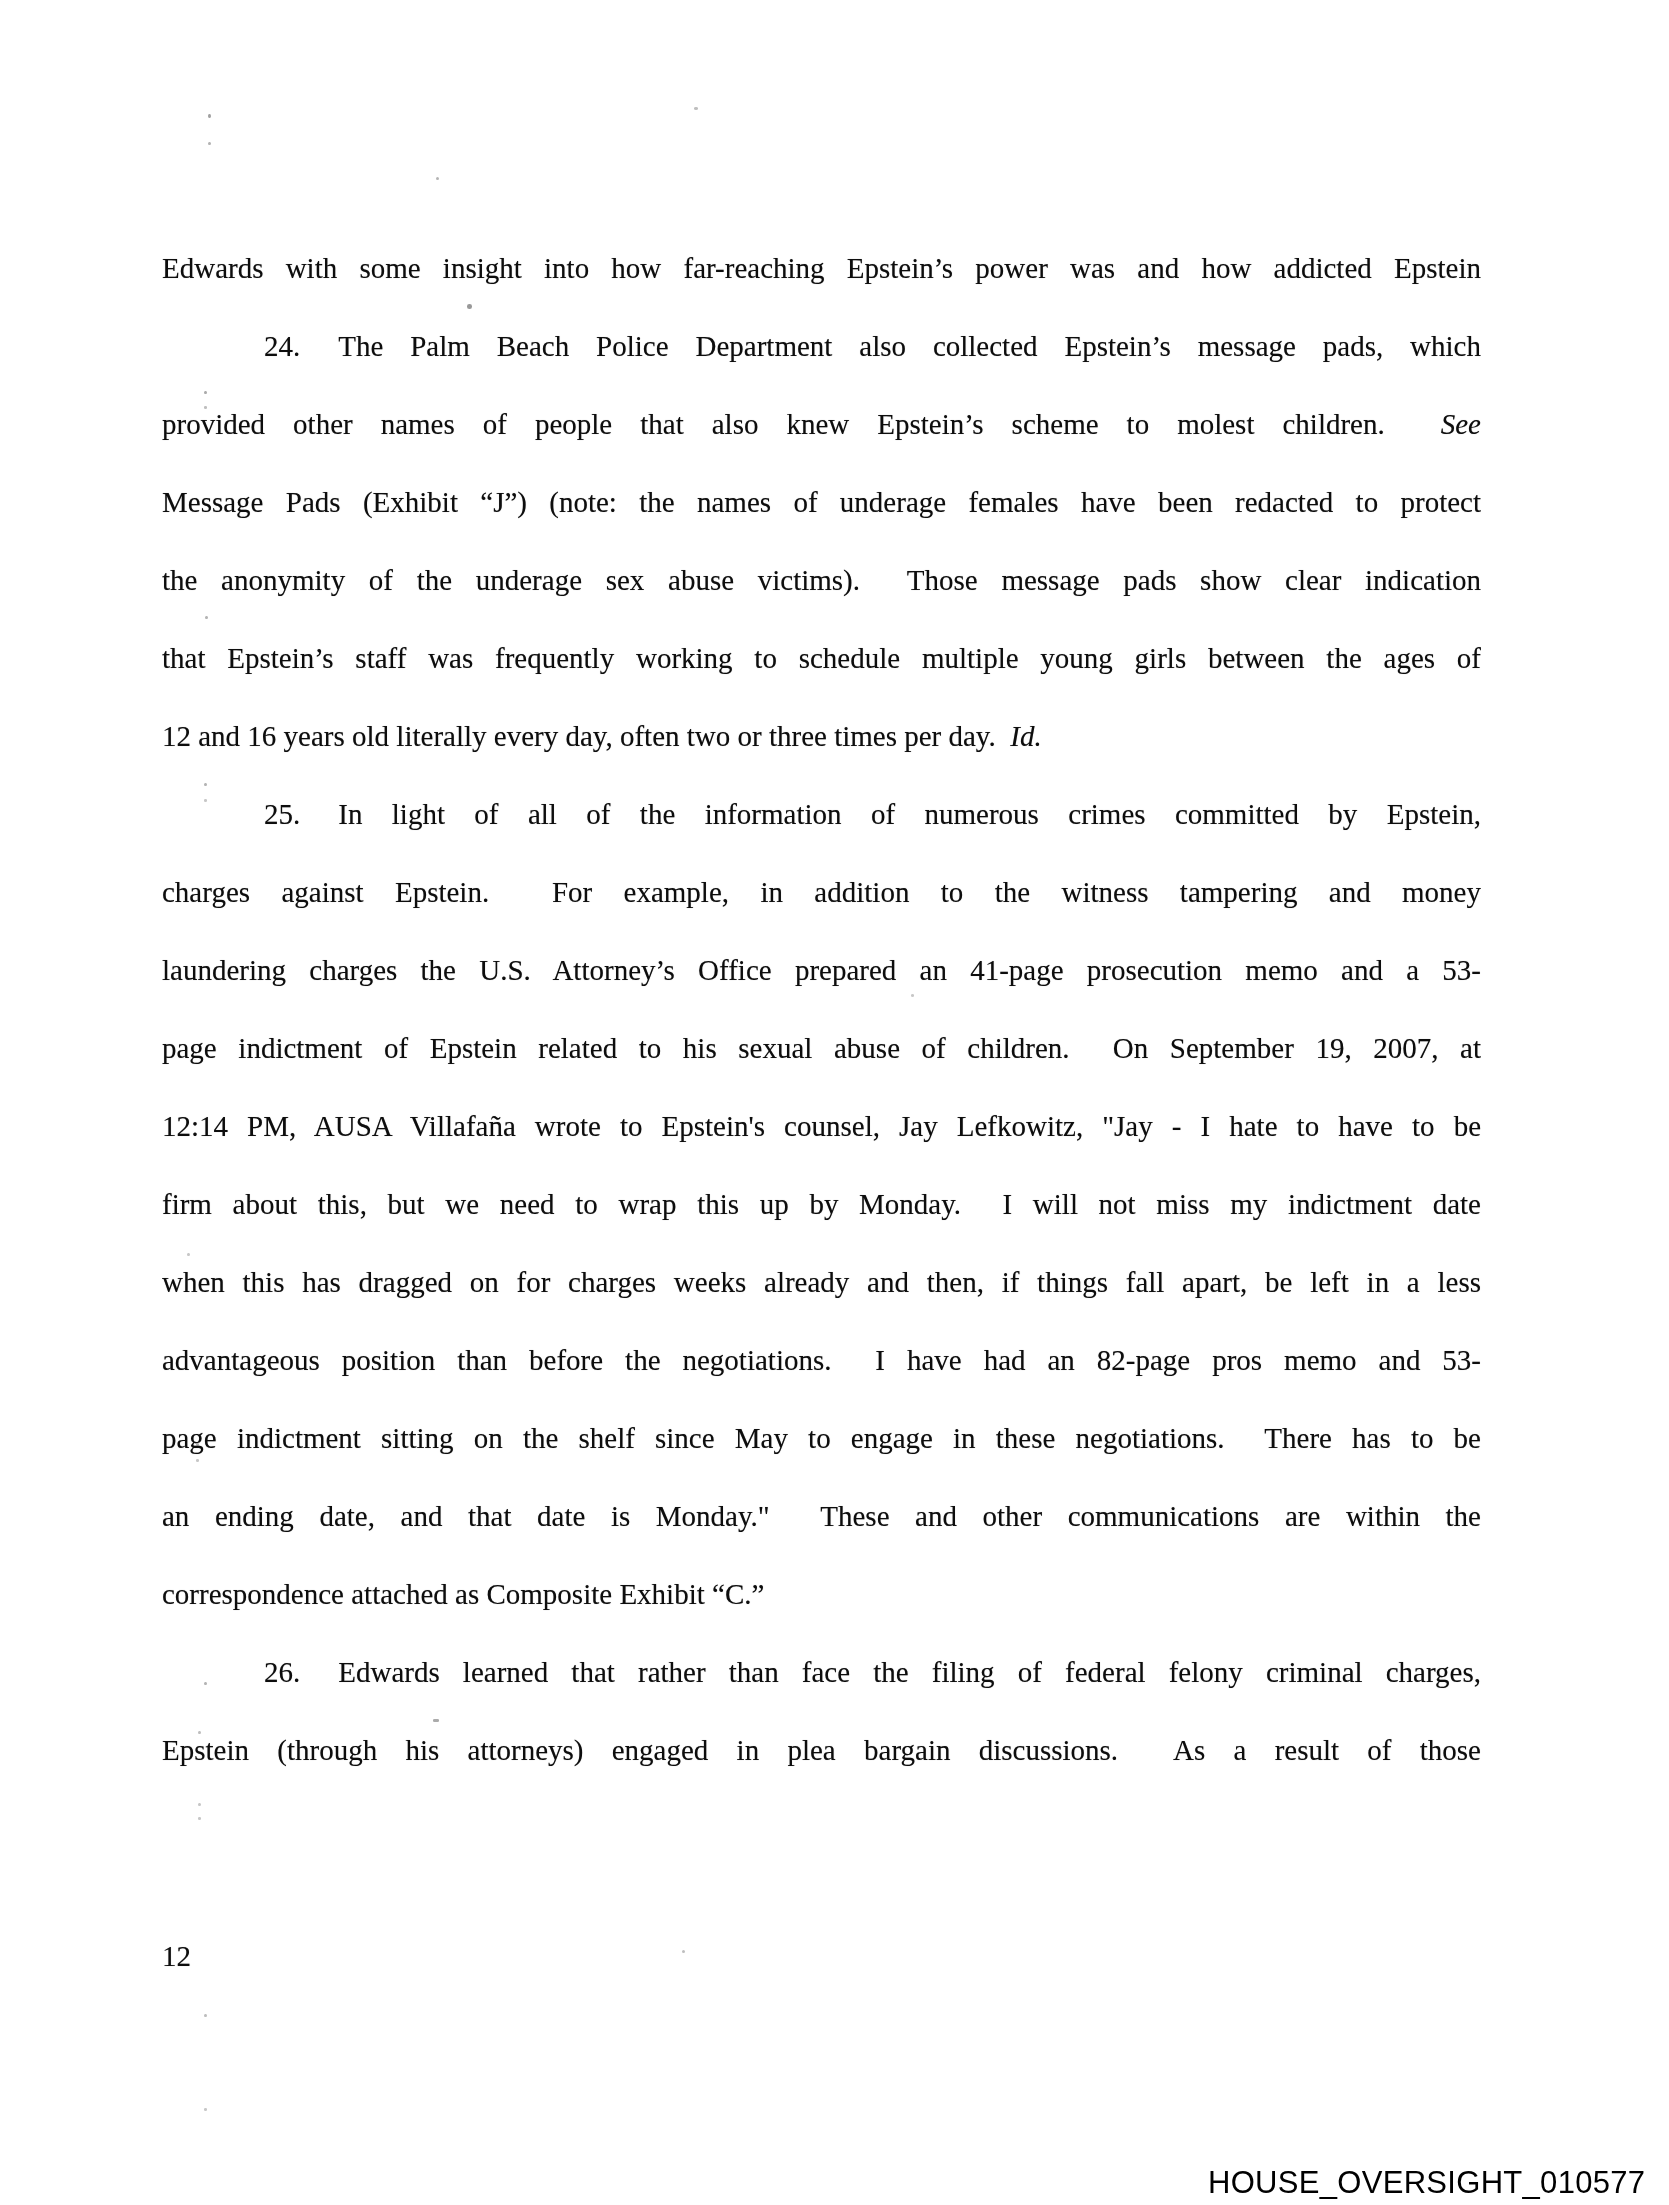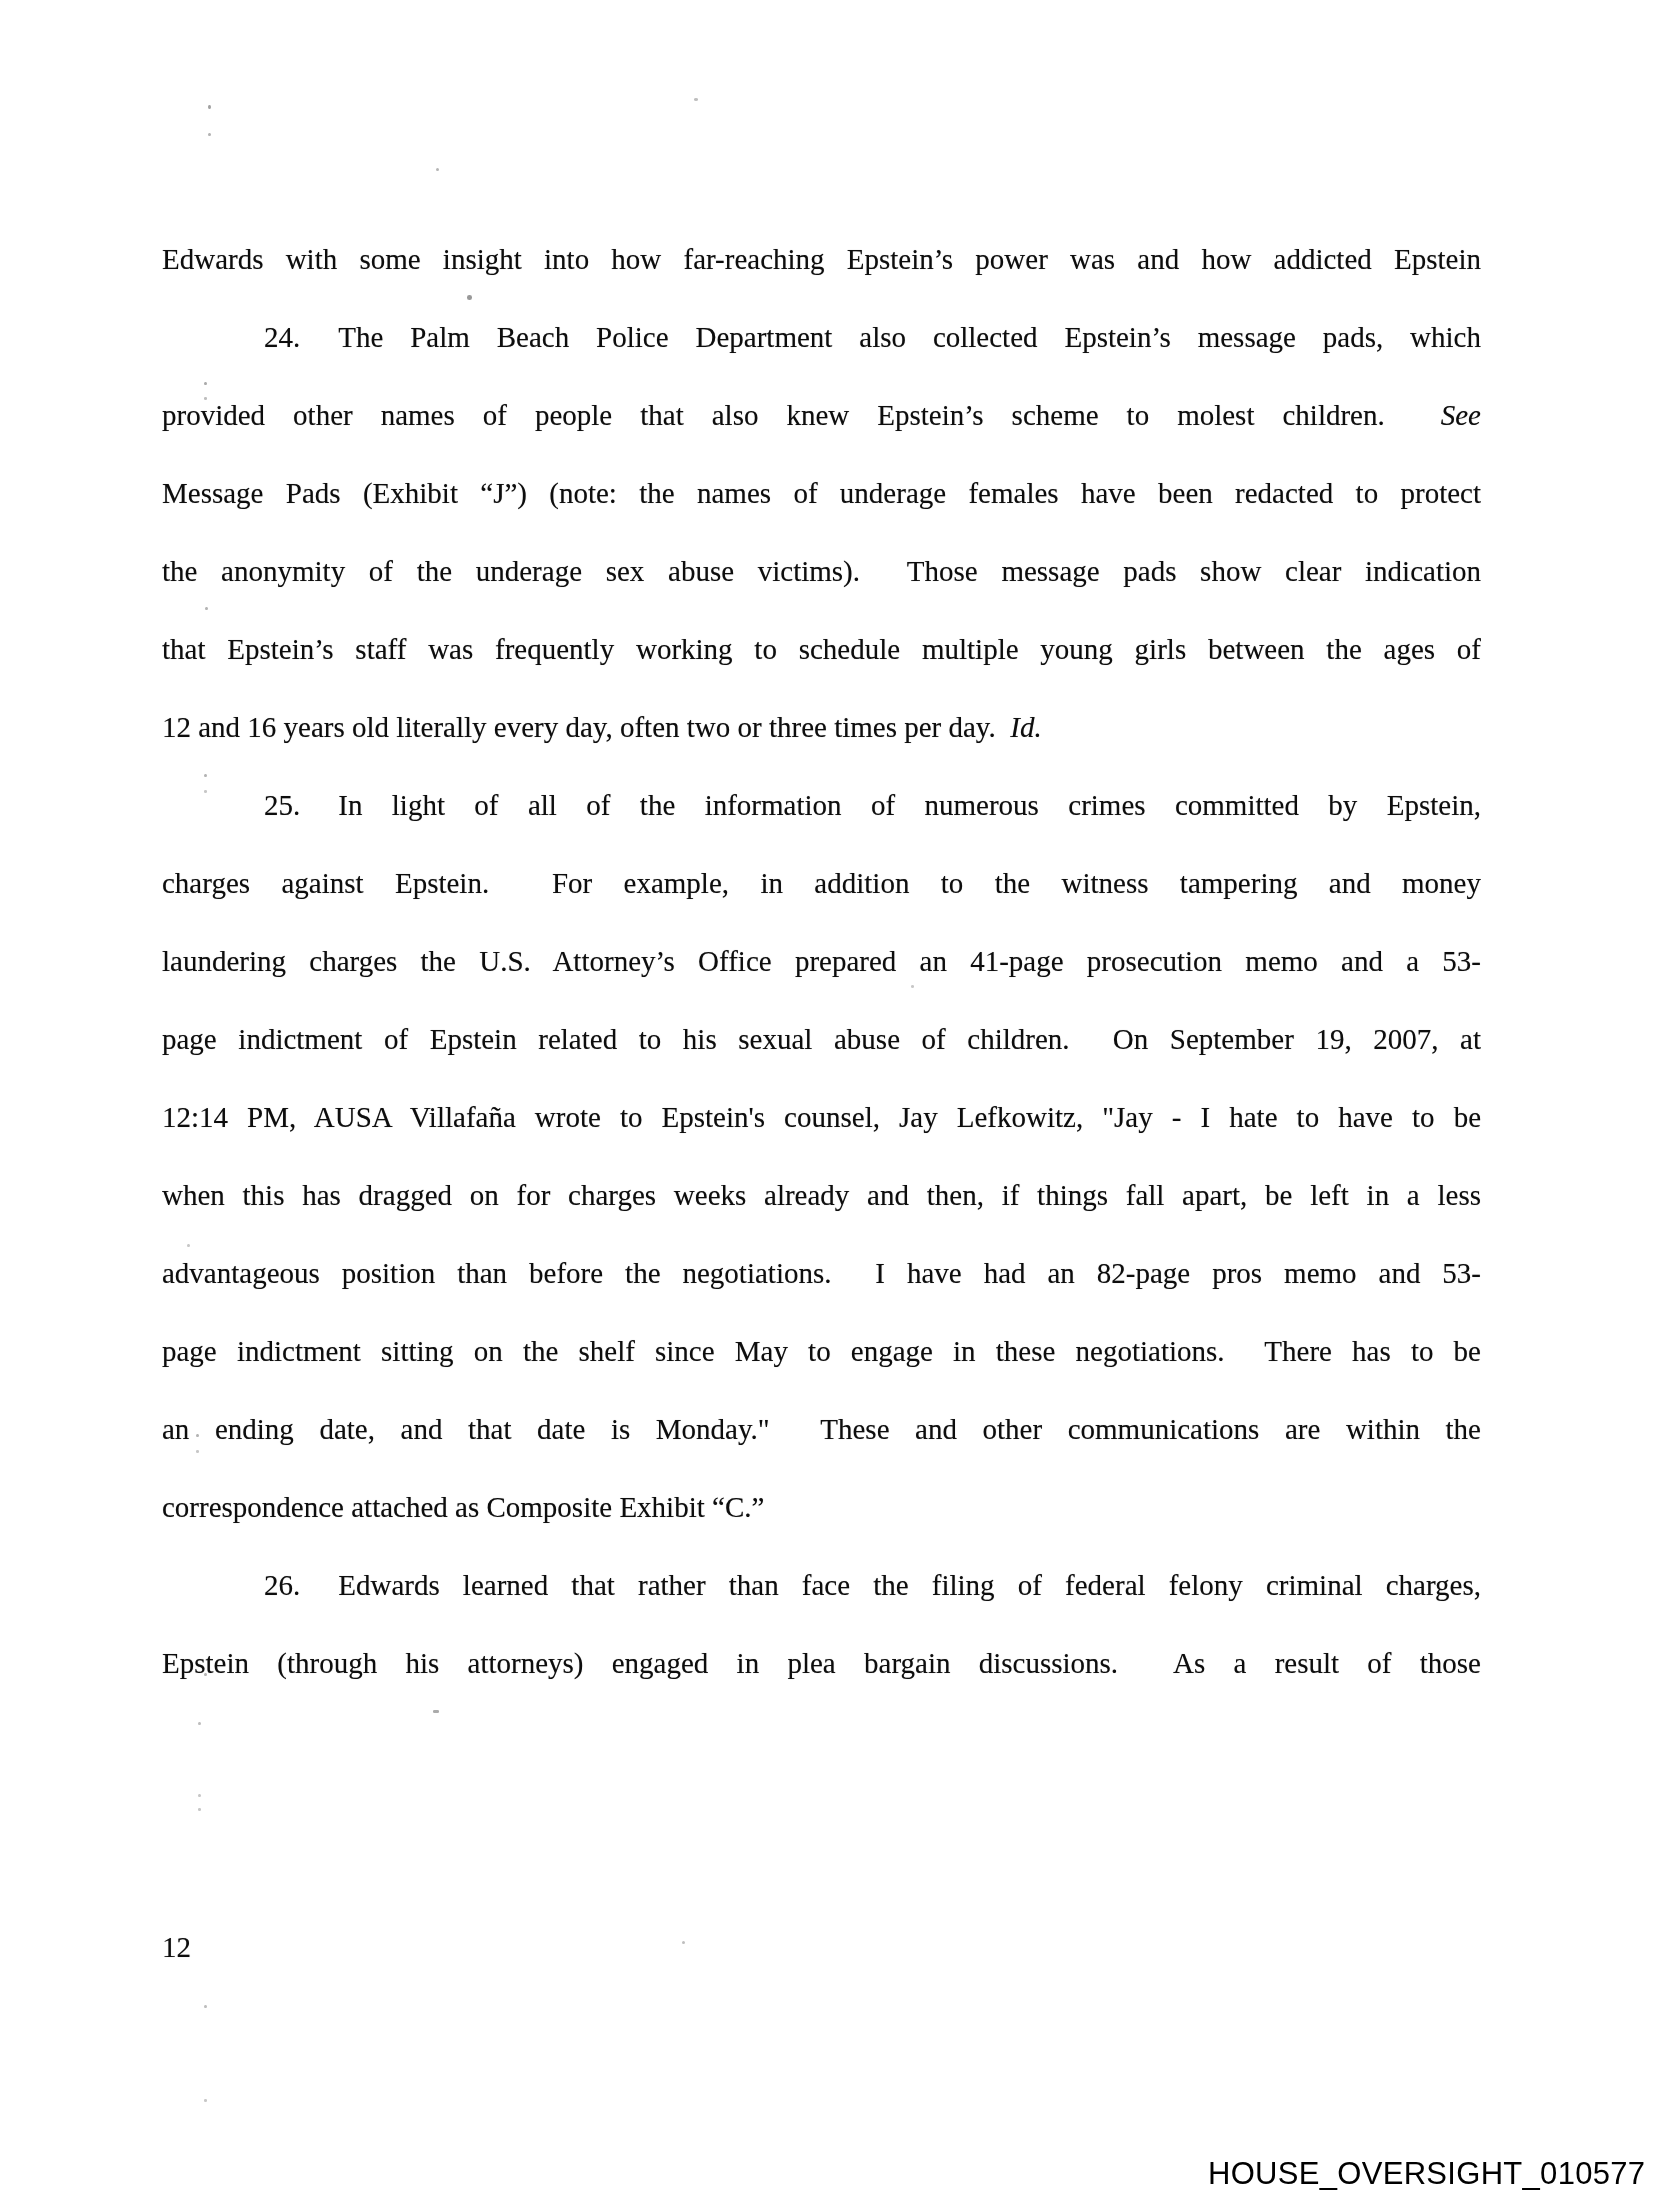--- a/index.html
+++ b/index.html
@@ -7,20 +7,21 @@
     width:1669px;height:2205px;
     background:#ffffff;
     font-family:"Liberation Serif", serif;
     position:relative;
     overflow:hidden;
   }
   .page{
     position:absolute;inset:0;
     background:#ffffff;
     color:#0d0d0d;
+    margin-top:9px;
   }
   .body-text{
     position:absolute;
     left:162px;top:220px;width:1319px;
     font-size:29px;
     line-height:78px;
     color:#0d0d0d;
     text-shadow:0 0 0.8px rgba(0,0,0,0.38);
   }
   .line{
@@ -68,20 +69,21 @@
       <div class="line"><span>provided other names of people that also knew Epstein’s scheme to molest children.&nbsp; </span><i>See</i></div>
       <div class="line"><span>Message Pads (Exhibit “J”) (note: the names of underage females have been redacted to protect</span></div>
       <div class="line"><span>the anonymity of the underage sex abuse victims).&nbsp; Those message pads show clear indication</span></div>
       <div class="line"><span>that Epstein’s staff was frequently working to schedule multiple young girls between the ages of</span></div>
       <div class="line end"><span>12 and 16 years old literally every day, often two or three times per day.&nbsp; </span><i>Id.</i></div>
       <div class="line"><span class="gap" style="width: 102px;"></span><span>25.</span><span class="gap" style="width: 38px;"></span><span>In light of all of the information of numerous crimes committed by Epstein,</span></div>
       <div class="line"><span>charges against Epstein.&nbsp; For example, in addition to the witness tampering and money</span></div>
       <div class="line"><span>laundering charges the U.S. Attorney’s Office prepared an 41-page prosecution memo and a 53-</span></div>
       <div class="line"><span>page indictment of Epstein related to his sexual abuse of children.&nbsp; On September 19, 2007, at</span></div>
       <div class="line"><span>12:14 PM, AUSA Villafaña wrote to Epstein's counsel, Jay Lefkowitz, "Jay - I hate to have to be</span></div>
+      <div class="line"><span>firm about this, but we need to wrap this up by Monday.&nbsp; I will not miss my indictment date</span></div>
       <div class="line"><span>when this has dragged on for charges weeks already and then, if things fall apart, be left in a less</span></div>
       <div class="line"><span>advantageous position than before the negotiations.&nbsp; I have had an 82-page pros memo and 53-</span></div>
       <div class="line"><span>page indictment sitting on the shelf since May to engage in these negotiations.&nbsp; There has to be</span></div>
       <div class="line"><span>an ending date, and that date is Monday."&nbsp; These and other communications are within the</span></div>
       <div class="line end"><span>correspondence attached as Composite Exhibit “C.”</span></div>
       <div class="line"><span class="gap" style="width: 102px;"></span><span>26.</span><span class="gap" style="width: 38px;"></span><span>Edwards learned that rather than face the filing of federal felony criminal charges,</span></div>
       <div class="line"><span>Epstein (through his attorneys) engaged in plea bargain discussions.&nbsp; As a result of those</span></div>
     </div>
 
   <div class="page-number">12</div>

